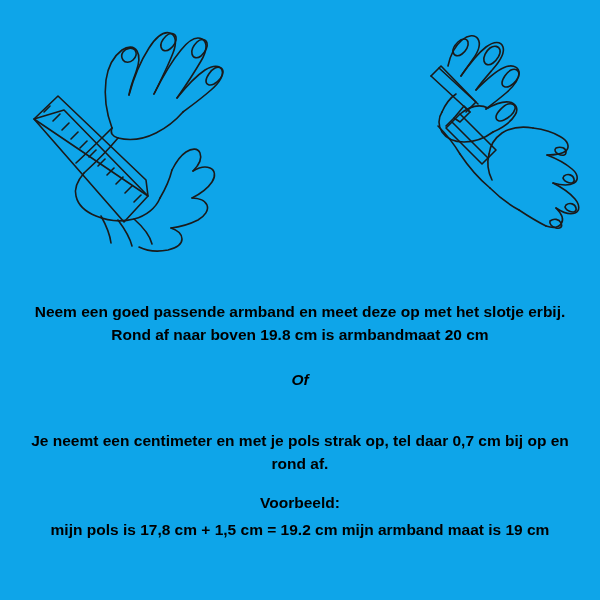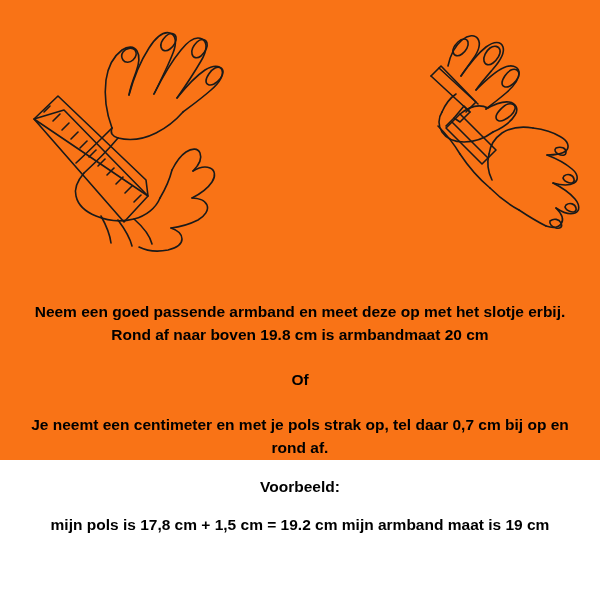--- a/index.html
+++ b/index.html
@@ -9,22 +9,22 @@
   body {
     width: 600px;
     height: 600px;
     background: #ffffff;
     font-family: "Liberation Sans", sans-serif;
     overflow: hidden;
   }
   #page {
     position: relative;
     width: 600px;
-    height: 460px;
-    background: #f97316;
+    height: 600px;
+    background: #0ea5e9;
   }
   .illustrations {
     position: relative;
     width: 600px;
     height: 290px;
   }
   .illus {
     position: absolute;
     top: 0;
   }
@@ -46,25 +46,26 @@
   .caption-line {
     font-weight: bold;
     font-size: 15.5px;
     line-height: 23px;
     padding: 0 14px;
     box-sizing: border-box;
   }
   .caption-line.small-gap { margin-top: 0; }
   .caption-line.sep {
     margin-top: 22px;
-    margin-bottom: 22px;
+    margin-bottom: 38px;
+    font-style: italic;
   }
   .caption-line.block2 { margin-top: 0; }
   .caption-line.example-label { margin-top: 16px; }
-  .caption-line.final { margin-top: 15px; font-size: 15.5px; }
+  .caption-line.final { margin-top: 4px; font-size: 15.5px; }
 </style>
 </head>
 <body>
 
 <div id="page">
 
   <div class="illustrations">
 
     <div class="illus left">
       <svg viewBox="0 0 300 290" xmlns="http://www.w3.org/2000/svg" fill="none" stroke="#1a1a1a" stroke-width="1.6" stroke-linecap="round" stroke-linejoin="round">

